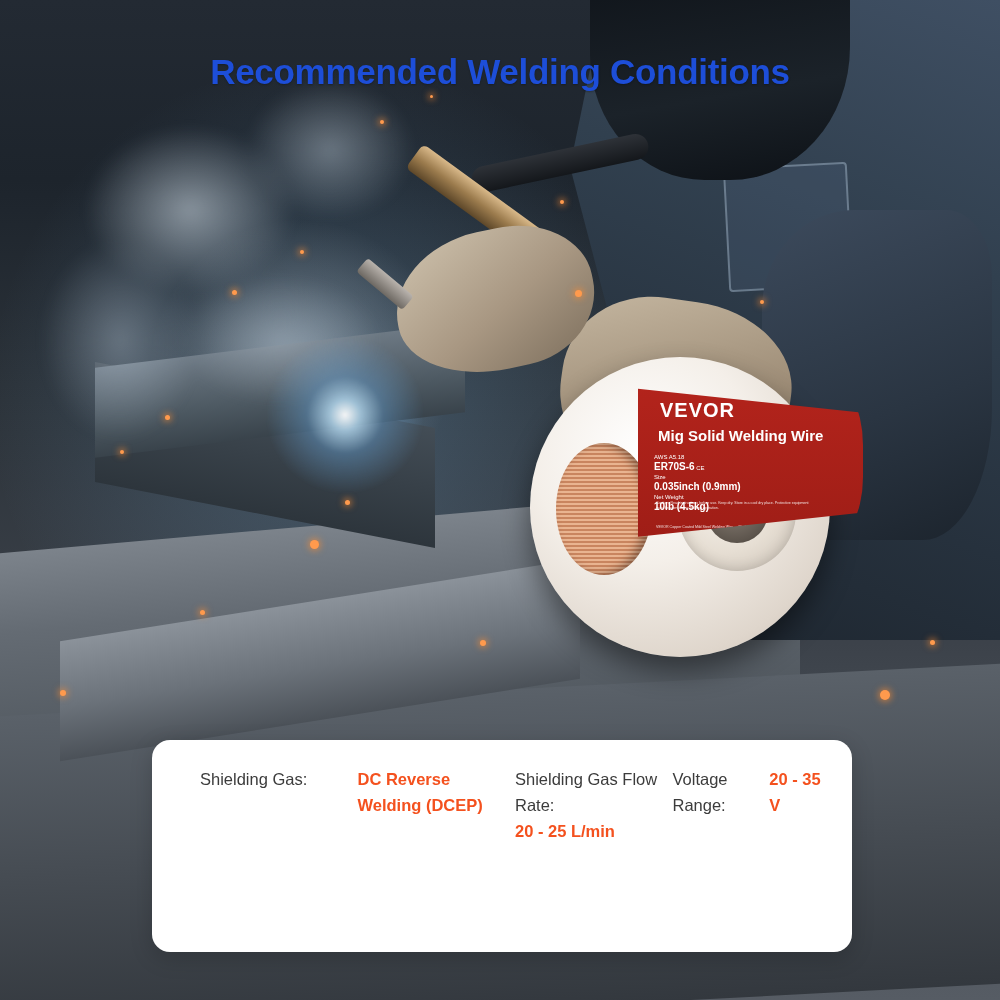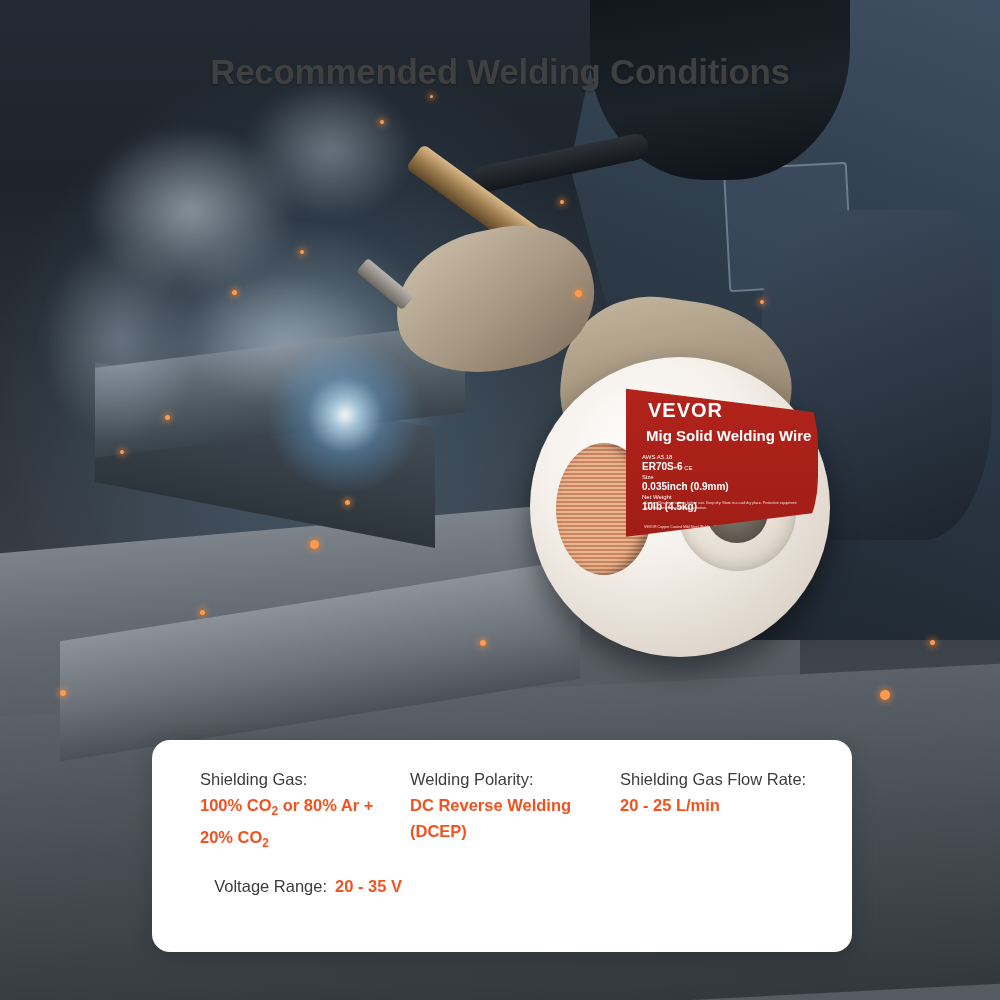--- a/index.html
+++ b/index.html
@@ -272,28 +272,29 @@
     position: absolute;
     left: 176px;
     top: 124px;
     width: 62px;
     height: 62px;
     border-radius: 50%;
     background: radial-gradient(circle at 45% 40%, #8d8379 0%, #5d554d 70%, #3b352f 100%);
   }
   .spool-label {
     position: absolute;
-    left: 96px;
+    left: 108px;
     top: 18px;
     width: 192px;
     height: 172px;
     background: linear-gradient(180deg, #b4241c 0%, #9e1d16 100%);
     border-radius: 4px 40px 40px 4px / 4px 70px 70px 4px;
     clip-path: polygon(0% 8%, 100% 22%, 100% 80%, 0% 94%);
     overflow: hidden;
+    padding-left: 33px;
   }
   .vevor-text {
     position: absolute;
     left: 22px;
     top: 24px;
     color: #ffffff;
     font-size: 20px;
     font-weight: bold;
     letter-spacing: 1px;
   }
@@ -325,21 +326,21 @@
   }
   .label-spec b { font-size: 10px; }
 
   
   .title {
     position: absolute;
     left: 0;
     top: 52px;
     width: 1000px;
     text-align: center;
-    color: #404040;
+    color: #1d4ed8;
     font-size: 35px;
     font-weight: bold;
     letter-spacing: -0.3px;
     text-shadow: 0 1px 2px rgba(0,0,0,0.25);
   }
 
   
   .card {
     position: absolute;
     left: 152px;
@@ -349,21 +350,21 @@
     background: #ffffff;
     border-radius: 18px;
     box-shadow: 0 6px 22px rgba(0,0,0,0.18);
   }
   .card-grid {
     position: absolute;
     left: 48px;
     top: 26px;
     right: 30px;
     display: grid;
-    grid-template-columns: 1fr 1fr 1fr;
+    grid-template-columns: 1fr 1fr 1fr 1fr;
     row-gap: 16px;
     column-gap: 8px;
   }
   .field-label {
     color: #3c3c3c;
     font-size: 16.5px;
     line-height: 26px;
   }
   .field-value {
     color: #f4511e;
@@ -444,25 +445,23 @@
     </div>
   </div>
 
   <div class="title">Recommended Welding Conditions</div>
 
   <div class="card">
     <div class="card-grid">
 
       <div>
         <div class="field-label">Shielding Gas:</div>
-        <div class="field-value sub"><span>100% CO</span><sub>2</sub><span> or 80% Ar + 20% CO</span><sub>2</sub></div>
       </div>
 
       <div>
-        <div class="field-label">Welding Polarity:</div>
         <div class="field-value">DC Reverse Welding (DCEP)</div>
       </div>
 
       <div>
         <div class="field-label">Shielding Gas Flow Rate:</div>
         <div class="field-value">20 - 25 L/min</div>
       </div>
 
 
       <div class="inline-row">

